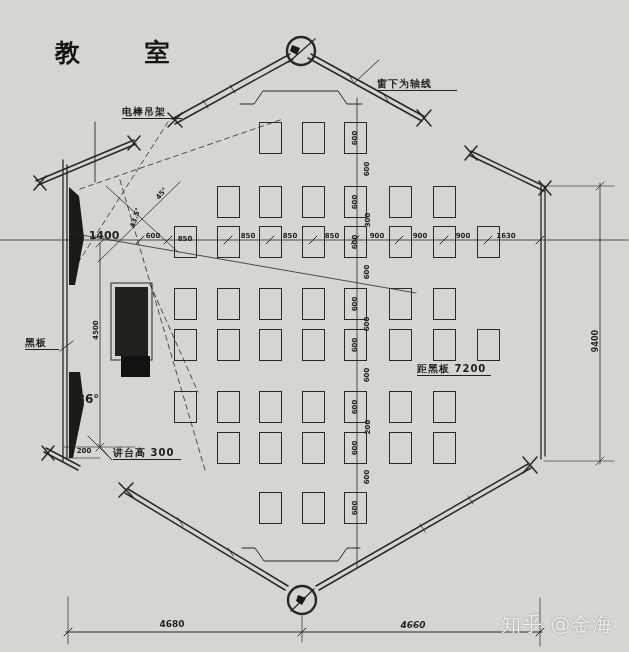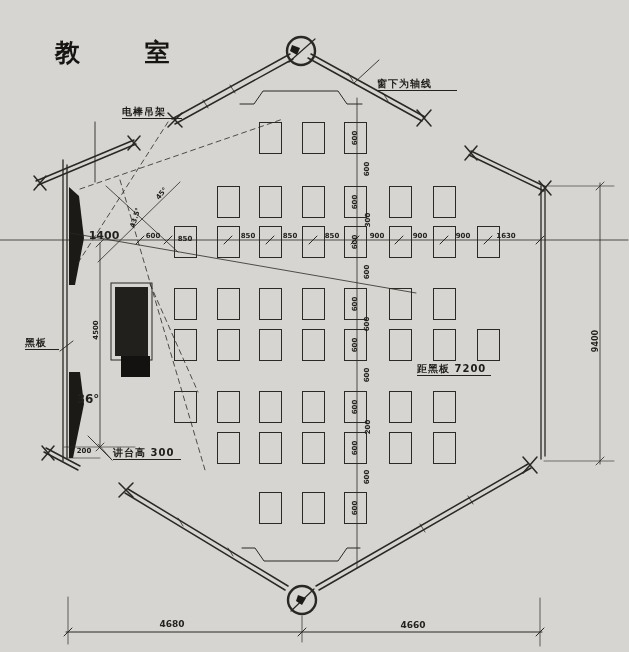--- a/index.html
+++ b/index.html
@@ -182,20 +182,21 @@
     <g stroke-width="0.9">
       <line x1="95" y1="122" x2="95" y2="182"></line>
       <line x1="379" y1="60" x2="354" y2="83"></line>
       <line x1="60" y1="351" x2="73" y2="341"></line>
       <line x1="112" y1="460" x2="88" y2="436"></line>
       <line x1="98" y1="444" x2="112" y2="460" stroke-width="0.7"></line>
     </g>
   </svg>
 
   <div id="plan-title">教 室</div>
+  <div id="watermark">知乎 @金海</div>
 
 <div class="desk" style="left: 259px; top: 122px; width: 23px; height: 32px;"></div>
     <div class="desk" style="left: 302px; top: 122px; width: 23px; height: 32px;"></div>
     <div class="desk" style="left: 344px; top: 122px; width: 23px; height: 32px;"></div>
     <div class="desk" style="left: 217px; top: 186px; width: 23px; height: 32px;"></div>
     <div class="desk" style="left: 259px; top: 186px; width: 23px; height: 32px;"></div>
     <div class="desk" style="left: 302px; top: 186px; width: 23px; height: 32px;"></div>
     <div class="desk" style="left: 344px; top: 186px; width: 23px; height: 32px;"></div>
     <div class="desk" style="left: 389px; top: 186px; width: 23px; height: 32px;"></div>
     <div class="desk" style="left: 433px; top: 186px; width: 23px; height: 32px;"></div>
@@ -260,21 +261,21 @@
     <span class="dim" style="left: 368px; top: 220px; font-size: 7px; transform: translate(-50%, -50%) rotate(-90deg);">300</span>
     <span class="dim" style="left: 367px; top: 272px; font-size: 7px; transform: translate(-50%, -50%) rotate(-90deg);">600</span>
     <span class="dim" style="left: 367px; top: 324px; font-size: 7px; transform: translate(-50%, -50%) rotate(-90deg);">600</span>
     <span class="dim" style="left: 367px; top: 375px; font-size: 7px; transform: translate(-50%, -50%) rotate(-90deg);">600</span>
     <span class="dim" style="left: 368px; top: 427px; font-size: 7px; transform: translate(-50%, -50%) rotate(-90deg);">200</span>
     <span class="dim" style="left: 367px; top: 477px; font-size: 7px; transform: translate(-50%, -50%) rotate(-90deg);">600</span>
     <span class="dim" style="left: 596px; top: 341px; font-size: 8px; transform: translate(-50%, -50%) rotate(-90deg);">9400</span>
     <span class="dim" style="left: 96px; top: 330px; font-size: 7px; transform: translate(-50%, -50%) rotate(-90deg);">4500</span>
     <span class="dim" style="left: 84px; top: 451px; font-size: 7px; transform: translate(-50%, -50%) rotate(0deg);">200</span>
     <span class="dim" style="left: 172px; top: 624px; font-size: 9px; transform: translate(-50%, -50%) rotate(0deg);">4680</span>
-    <span class="dim" style="left: 413px; top: 625px; font-size: 9px; transform: translate(-50%, -50%) rotate(0deg);">4660</span>
+    <span class="dim" style="left: 413px; top: 625px; font-size: 9px; transform: translate(-50%, -50%) rotate(0deg); font-style: italic;">4660</span>
     <span class="dim" style="left: 88px; top: 399px; font-size: 12px; transform: translate(-50%, -50%) rotate(0deg);">36°</span>
     <span class="dim" style="left: 162px; top: 194px; font-size: 7px; transform: translate(-50%, -50%) rotate(-50deg);">45°</span>
     <span class="dim" style="left: 136px; top: 218px; font-size: 7px; transform: translate(-50%, -50%) rotate(-72deg);">43.5°</span>
     <div class="ann" style="left: 86px; top: 106px; min-width: 60px; margin-left: 36px;">电棒吊架</div>
     <div class="ann" style="left: 377px; top: 45px; min-width: 80px; margin-top: 33px;">窗下为轴线</div>
     <div class="ann" style="left: 25px; top: 337px; min-width: 34px;">黑板</div>
     <div class="ann" style="left: 113px; top: 447px; min-width: 68px;">讲台高 300</div>
     <div class="ann" style="left: 417px; top: 363px; min-width: 74px;">距黑板 7200</div>
   </div>
 

